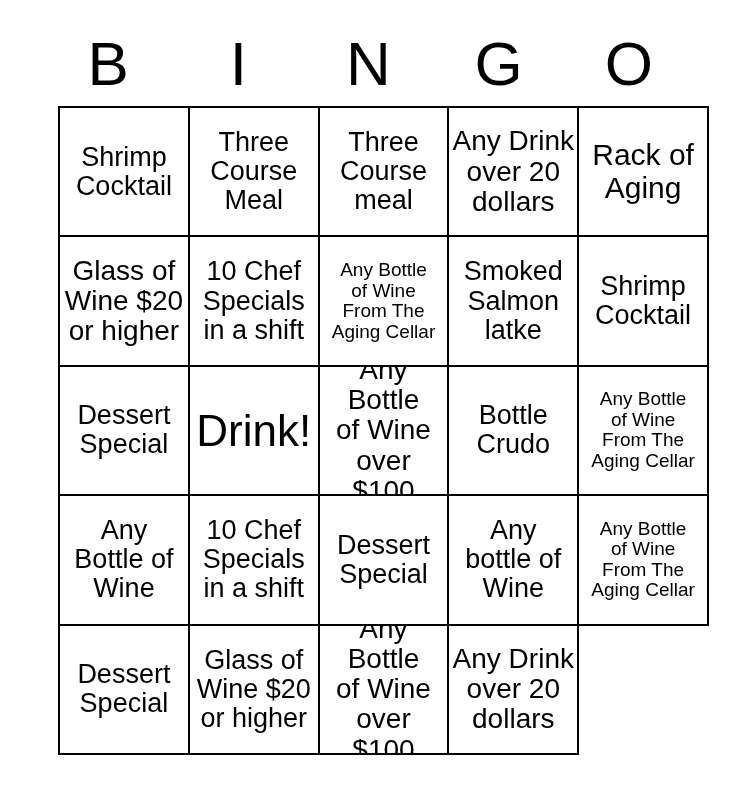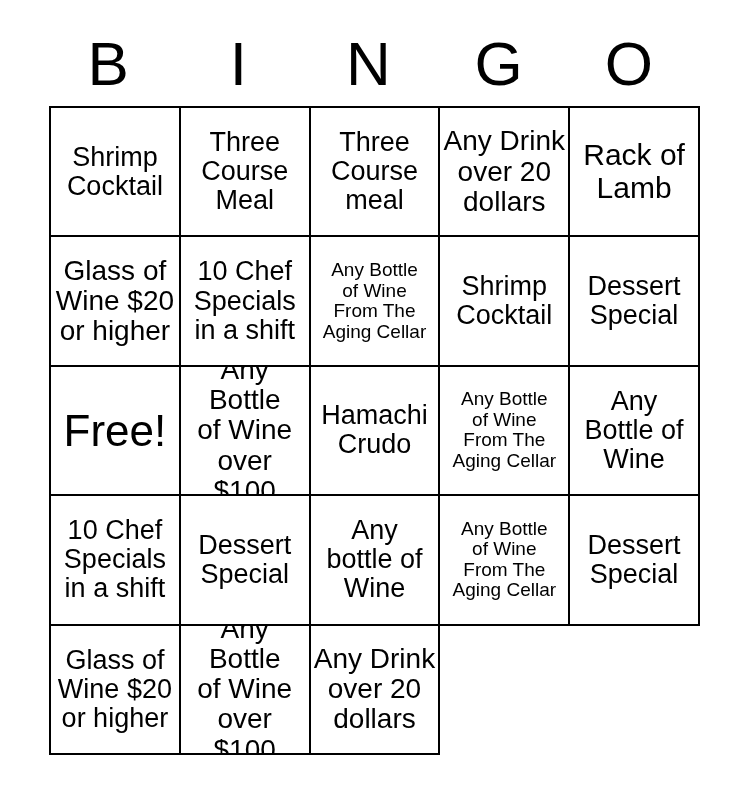--- a/index.html
+++ b/index.html
@@ -40,21 +40,21 @@
     line-height: 1;
     font-weight: 400;
     letter-spacing: 0px;
     color: #000000;
     user-select: none;
   }
 
   
   .grid {
     position: absolute;
-    left: 49px;
+    left: 58px;
     top: 106px;
     width: 651px;
     height: 649px;
     box-sizing: border-box;
     border-top: 2px solid #000000;
     border-left: 2px solid #000000;
     display: grid;
     grid-template-columns: repeat(5, 1fr);
     grid-template-rows: repeat(5, 1fr);
   }
@@ -116,57 +116,62 @@
 meal</span>
       </div>
     <div class="cell size-sm">
         <span class="cell-text">Any Drink
 over 20
 dollars</span>
       </div>
 
     <div class="cell size-lg">
         <span class="cell-text">Rack of
-Lamb</span>
+Aging</span>
       </div>
     <div class="cell size-sm">
         <span class="cell-text">Glass of
 Wine $20
 or higher</span>
       </div>
     <div class="cell size-md">
         <span class="cell-text">10 Chef
 Specials
 in a shift</span>
       </div>
     <div class="cell size-xs">
         <span class="cell-text">Any Bottle
 of Wine
 From The
 Aging Cellar</span>
       </div>
+    <div class="cell size-md">
+        <span class="cell-text">Smoked
+Salmon
+latke</span>
+      </div>
 
     <div class="cell size-md">
         <span class="cell-text">Shrimp
 Cocktail</span>
       </div>
     <div class="cell size-md">
         <span class="cell-text">Dessert
 Special</span>
       </div>
     <div class="cell size-free">
-        <span class="cell-text">Free!</span>
+        <span class="cell-text">Drink!</span>
       </div>
     <div class="cell size-sm">
         <span class="cell-text">Any Bottle
 of Wine
 over $100</span>
       </div>
     <div class="cell size-md">
-        <span class="cell-text">Hamachi
+        <span class="cell-text">Bottle
 Crudo</span>
       </div>
 
     <div class="cell size-xs">
         <span class="cell-text">Any Bottle
 of Wine
 From The
 Aging Cellar</span>
       </div>
     <div class="cell size-md">

